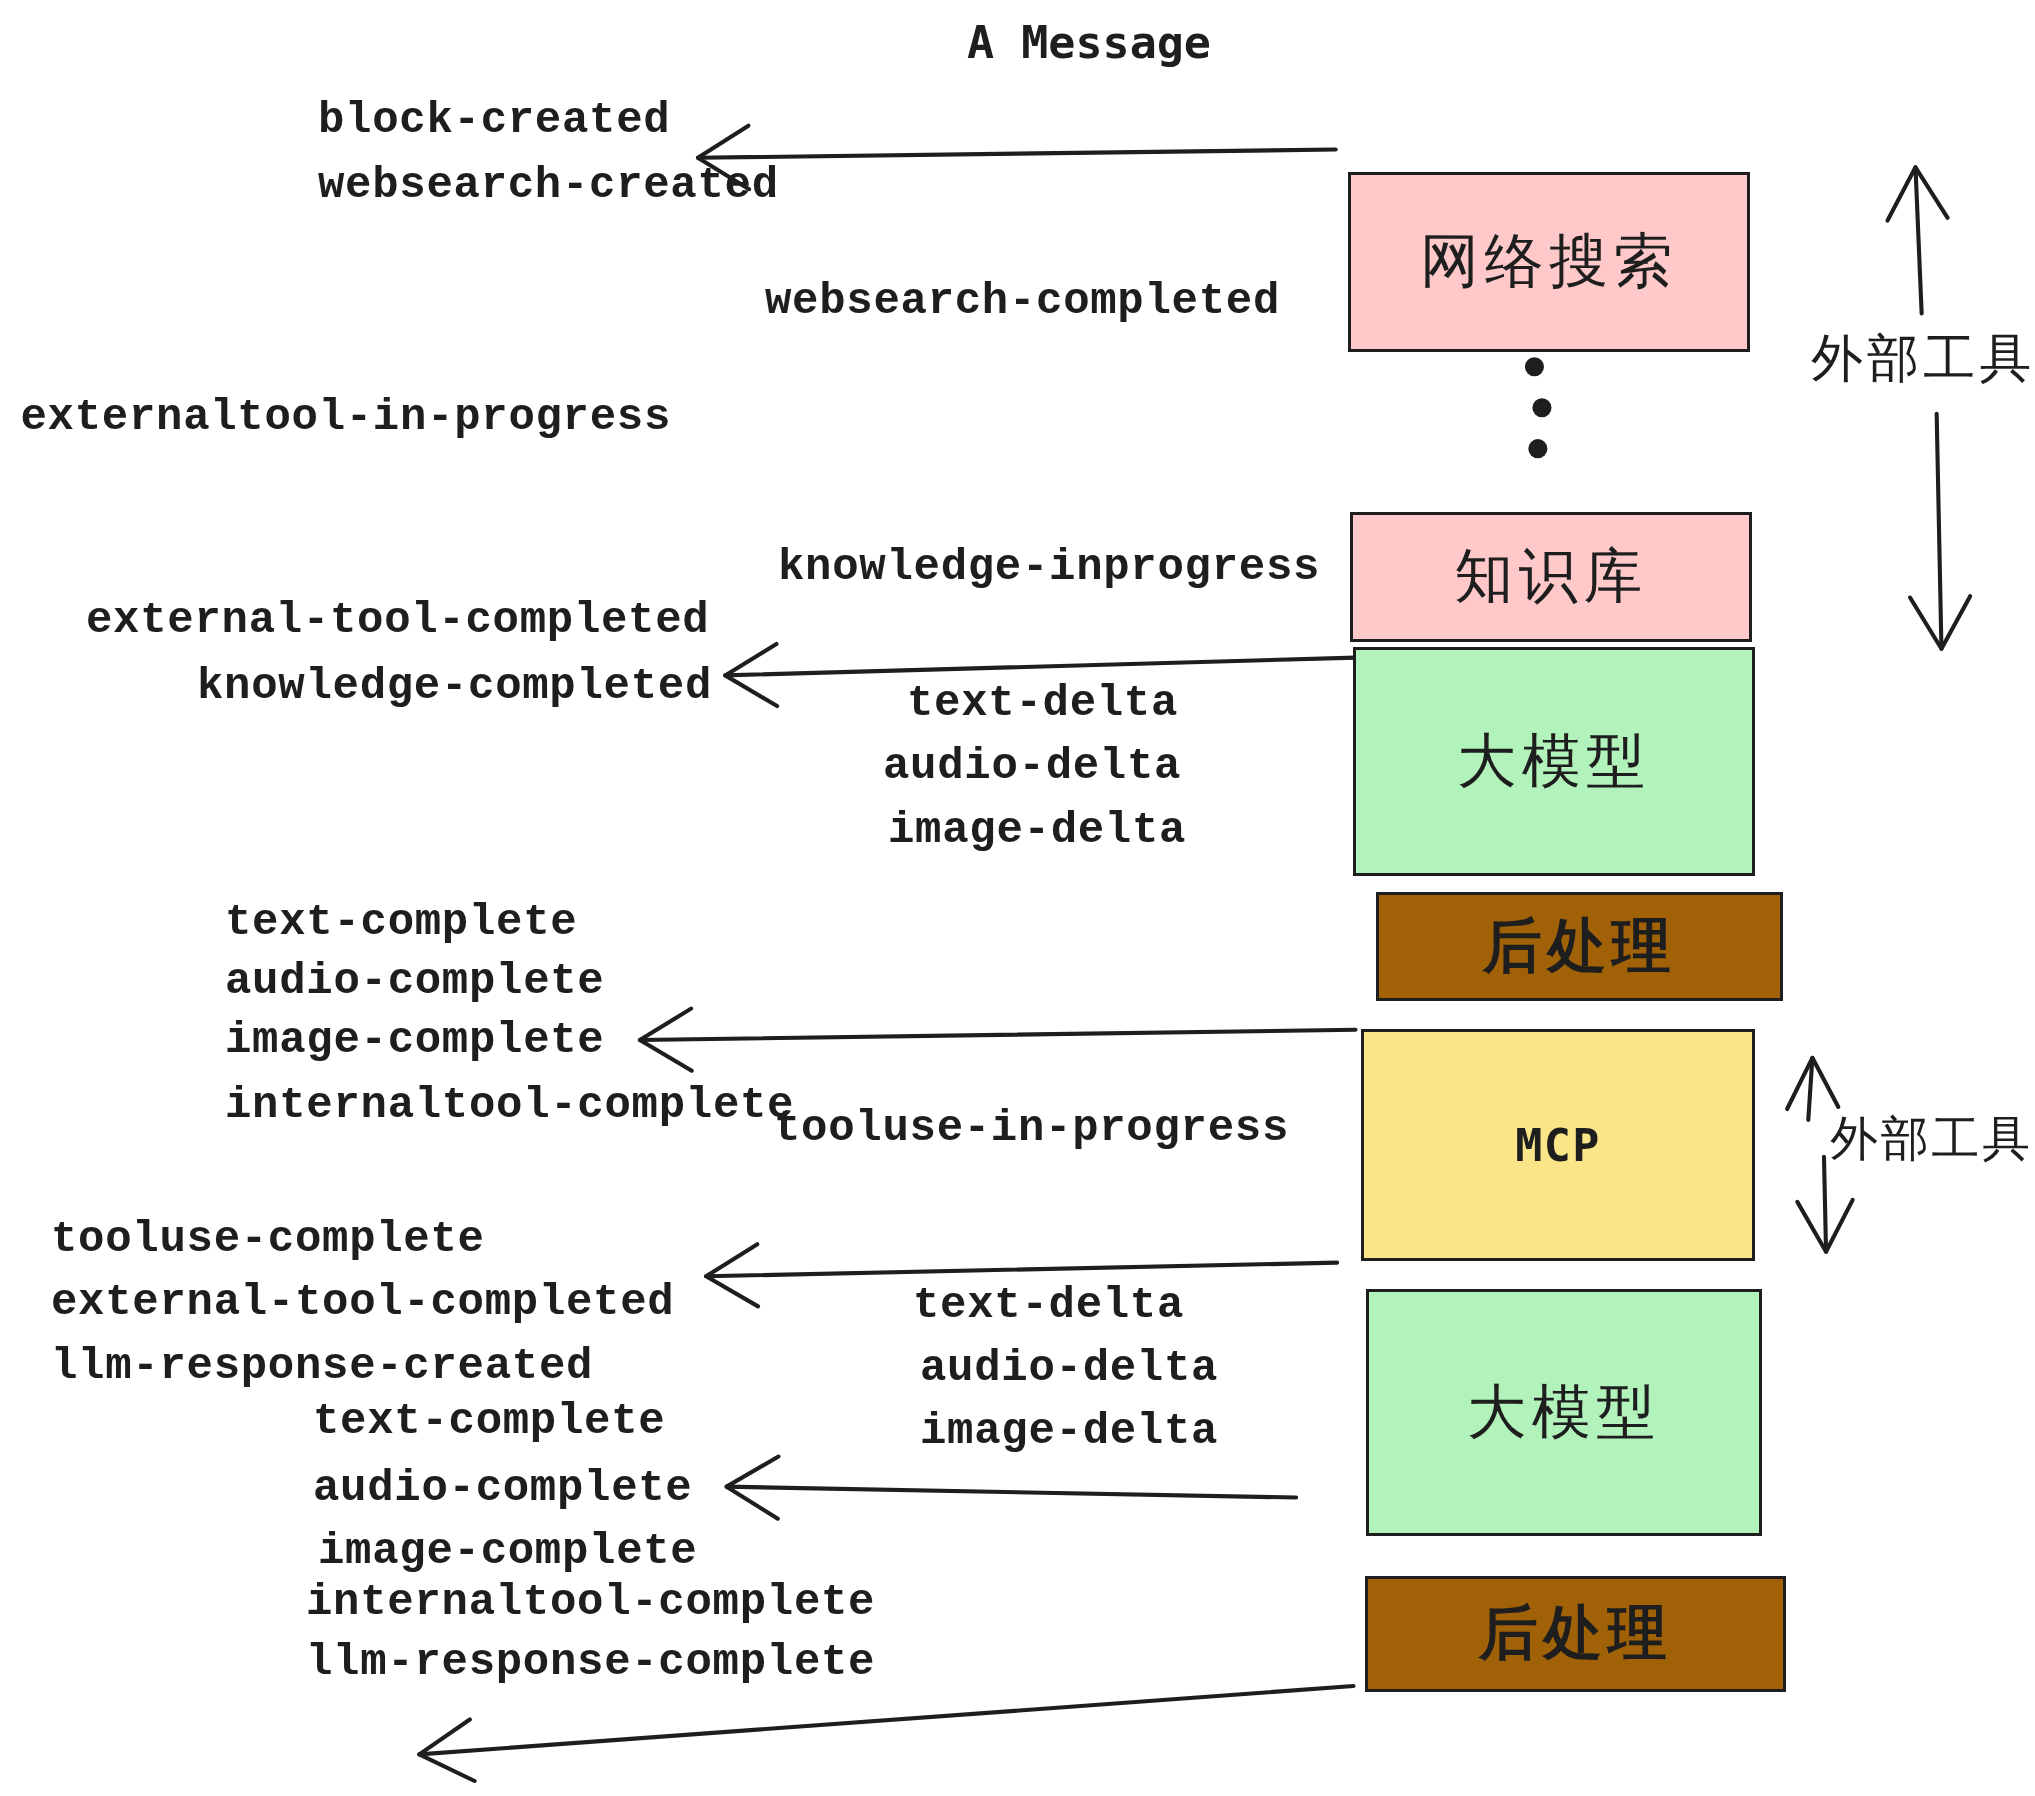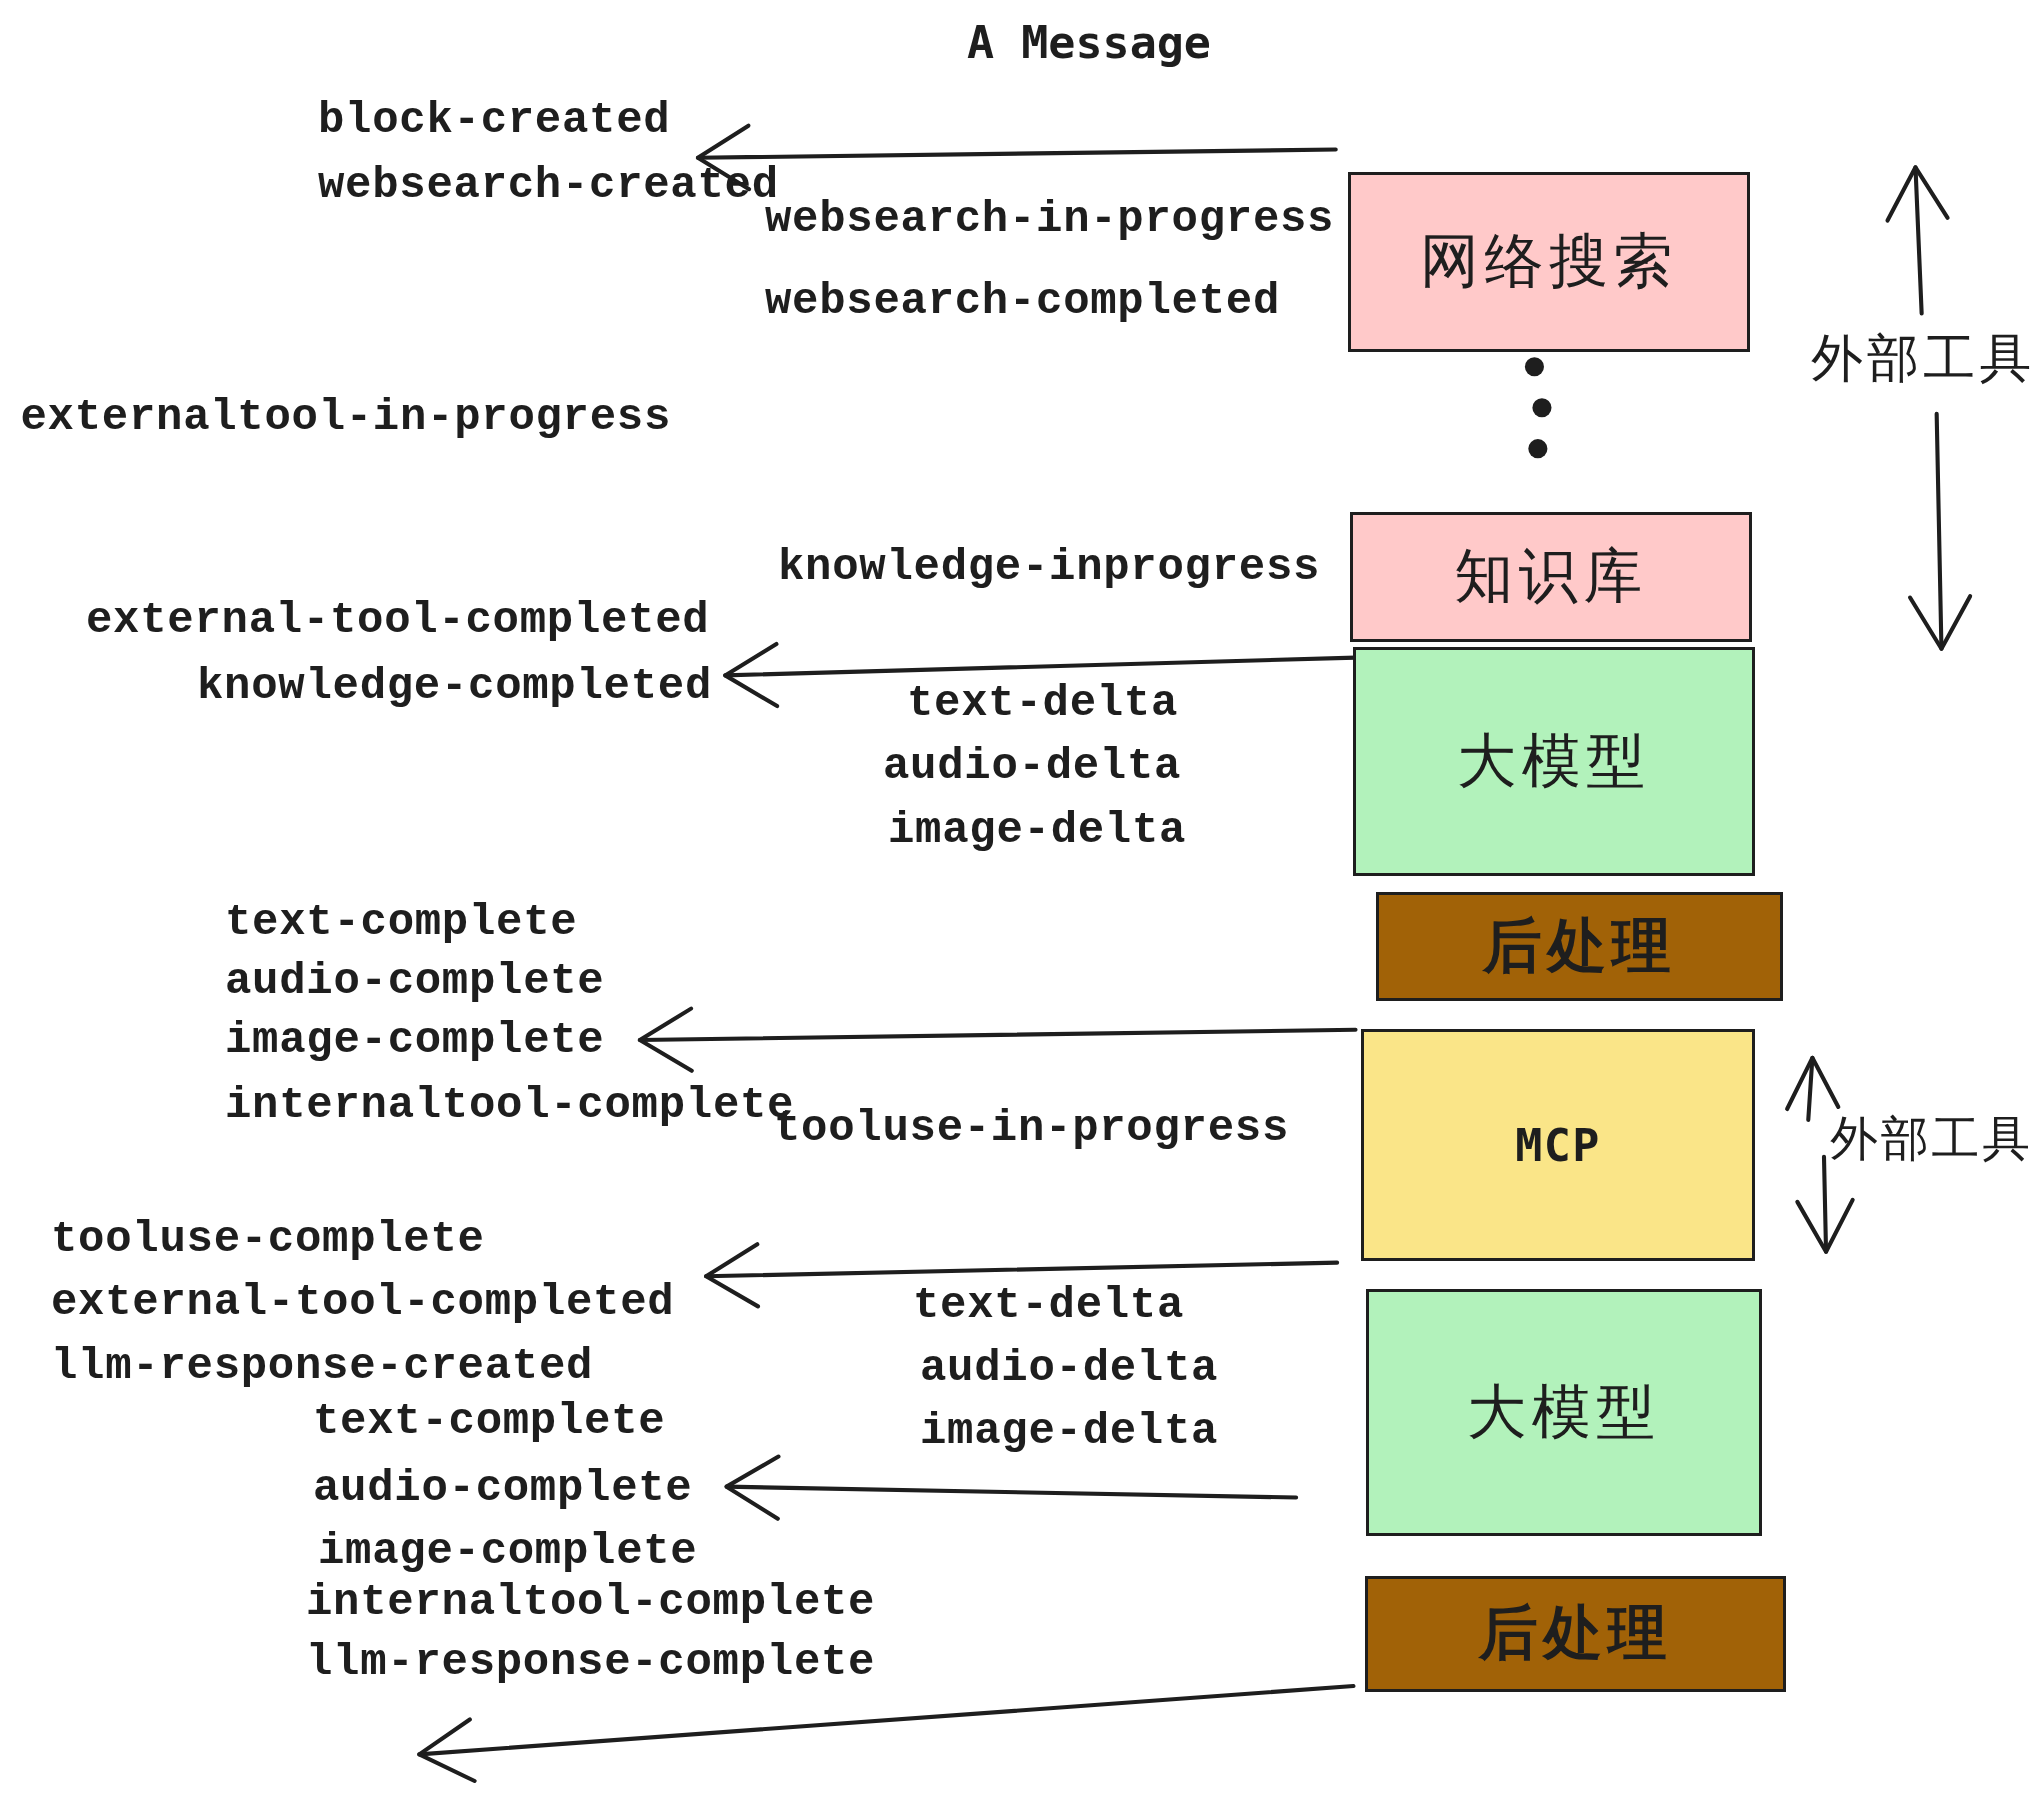--- a/index.html
+++ b/index.html
@@ -102,21 +102,20 @@
       <circle cx="2247" cy="537" r="14"></circle>
       <circle cx="2258" cy="597" r="14"></circle>
       <circle cx="2252" cy="657" r="14"></circle>
     </g>
   </svg>
 
   <div class="title" style="left:1089px;top:42px;">A Message</div>
 
   <div class="ev" style="left:318px;top:120px;">block-created</div>
   <div class="ev" style="left:318px;top:185px;">websearch-created</div>
-  <div class="ev" style="left:765px;top:219px;">websearch-in-progress</div>
   <div class="ev" style="left:765px;top:301px;">websearch-completed</div>
   <div class="ev" style="left:20.5px;top:417px;">externaltool-in-progress</div>
   <div class="ev" style="left:778px;top:567px;">knowledge-inprogress</div>
   <div class="ev" style="left:86px;top:620px;">external-tool-completed</div>
   <div class="ev" style="left:197px;top:686px;">knowledge-completed</div>
   <div class="ev" style="left:907px;top:703px;">text-delta</div>
   <div class="ev" style="left:883px;top:766px;">audio-delta</div>
   <div class="ev" style="left:888px;top:830px;">image-delta</div>
   <div class="ev" style="left:225px;top:922px;">text-complete</div>
   <div class="ev" style="left:225px;top:981px;">audio-complete</div>

